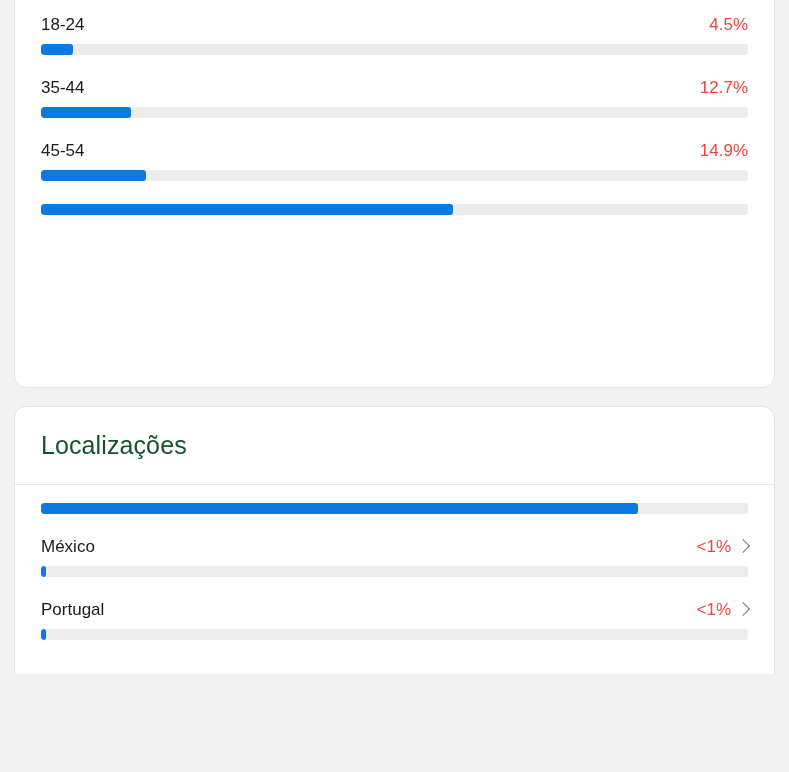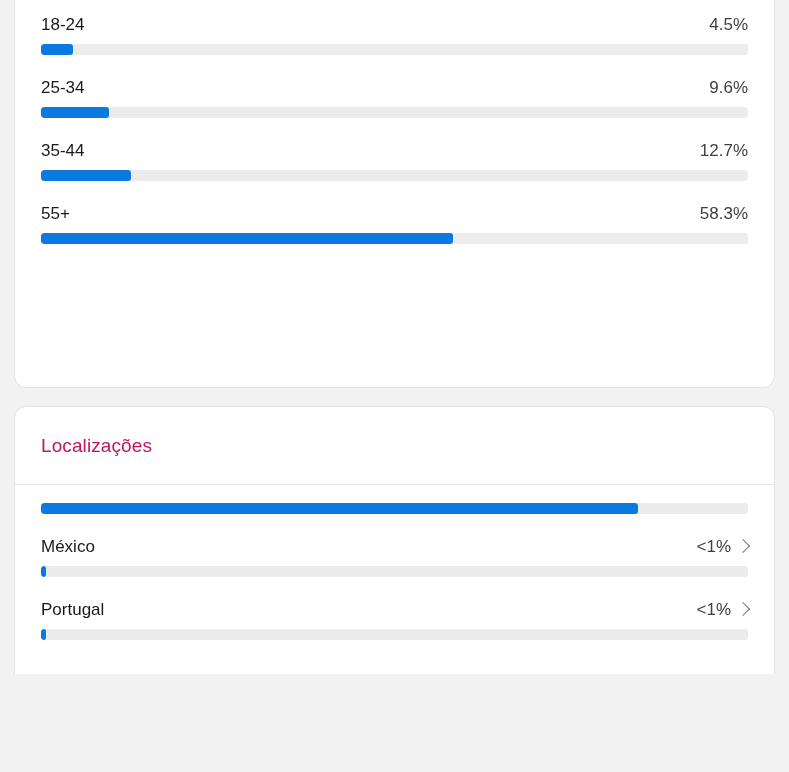--- a/index.html
+++ b/index.html
@@ -41,22 +41,22 @@
   }
   .card-header {
     height: 78px;
     display: flex;
     align-items: center;
     padding: 0 26px;
     border-bottom: 1px solid #e6e6e6;
     box-sizing: border-box;
   }
   .card-title {
-    font-size: 19px;
-    color: #be185d;
+    font-size: 25px;
+    color: #14532d;
     font-weight: 400;
     letter-spacing: 0.1px;
   }
   .rows {
     padding: 18px 26px 10px 26px;
   }
   .row {
     margin-bottom: 23px;
   }
   .row:last-child { margin-bottom: 0; }
@@ -70,21 +70,21 @@
     font-size: 17px;
     color: #1a1a1a;
   }
   .row-right {
     display: flex;
     align-items: center;
     gap: 7px;
   }
   .row-value {
     font-size: 17px;
-    color: #404040;
+    color: #ef4444;
     font-weight: 500;
   }
   .chev {
     display: inline-block;
     width: 9px;
     height: 9px;
     border-right: 1.6px solid #777;
     border-bottom: 1.6px solid #777;
     transform: rotate(-45deg);
     position: relative;
@@ -118,52 +118,46 @@
           <span class="row-label">18-24</span>
           <span class="row-right">
             <span class="row-value">4.5%</span>
           </span>
         </div>
         <div class="bar-track">
           <div class="bar-fill" style="width: 4.5%;"></div>
         </div>
       </div>
 
-      <div class="row">
-        <div class="row-top">
-          <span class="row-label">25-34</span>
-          <span class="row-right">
-            <span class="row-value">9.6%</span>
-          </span>
-        </div>
-        <div class="bar-track">
-          <div class="bar-fill" style="width: 9.6%;"></div>
-        </div>
-      </div>
 
       <div class="row">
         <div class="row-top">
           <span class="row-label">35-44</span>
           <span class="row-right">
             <span class="row-value">12.7%</span>
           </span>
         </div>
         <div class="bar-track">
           <div class="bar-fill" style="width: 12.7%;"></div>
         </div>
       </div>
 
-
-      <div class="row">
-        <div class="row-top">
-          <span class="row-label">55+</span>
-          <span class="row-right">
-            <span class="row-value">58.3%</span>
-          </span>
-        </div>
+      <div class="row">
+        <div class="row-top">
+          <span class="row-label">45-54</span>
+          <span class="row-right">
+            <span class="row-value">14.9%</span>
+          </span>
+        </div>
+        <div class="bar-track">
+          <div class="bar-fill" style="width: 14.9%;"></div>
+        </div>
+      </div>
+
+      <div class="row">
         <div class="bar-track">
           <div class="bar-fill" style="width: 58.3%;"></div>
         </div>
       </div>
 
     </div>
   </div>
 
   <div class="card bottom">
     <div class="card-header">

